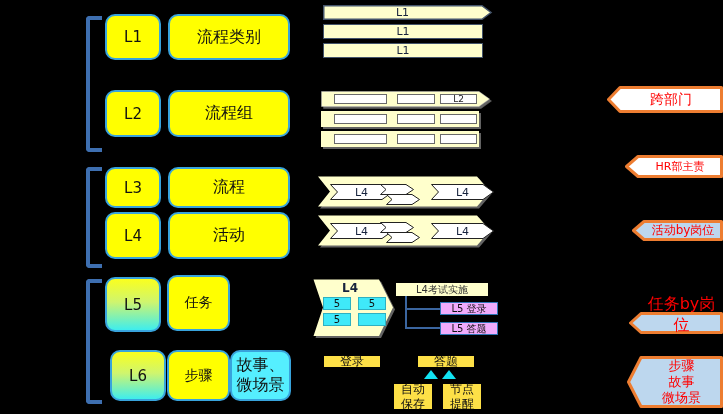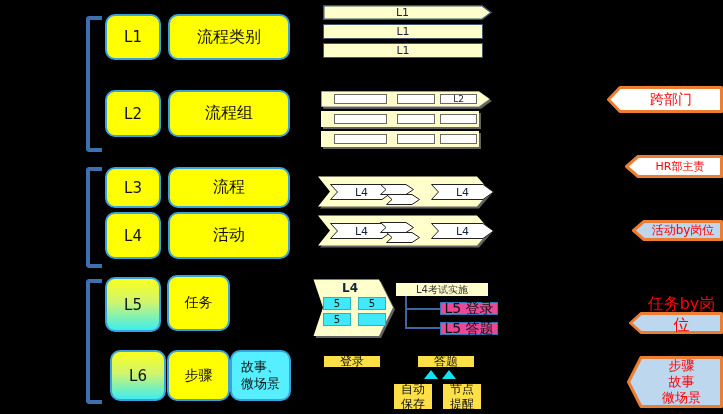--- a/index.html
+++ b/index.html
@@ -8,35 +8,35 @@
   .abs{position:absolute;}
   .bracket{border-left:4px solid #3E6FB0;border-top:4px solid #3E6FB0;border-bottom:4px solid #3E6FB0;
            border-radius:4px 0 0 4px;}
   .badge{background:#FFFF00;border:2px solid #38A3DC;border-radius:10px;color:#111;
          display:flex;align-items:center;justify-content:center;font-size:15px;}
   .grad{background:linear-gradient(180deg,#FAFF1E 0%,#CFF56E 45%,#3EEDEE 100%);}
   .namebox{background:#FFFF00;border:2px solid #38A3DC;border-radius:10px;color:#111;
            display:flex;align-items:center;justify-content:center;font-size:16px;text-align:right;}
   .cyanfill{background:#55EFFF;}
   .sm{font-size:14px;}
-  .xs{font-size:13px;line-height:1.25;}
+  .xs{font-size:16px;line-height:1.25;font-family:Liberation Mono, monospace;}
   .cream-bar{background:#FFFFCC;border:1.5px solid #44546A;box-sizing:border-box;
              display:flex;align-items:center;justify-content:center;font-size:11px;color:#17233d;}
   .l2bar{background:#FFFFCC;box-shadow:2px 2px 0 rgba(115,115,115,.85);}
   .wcell{position:absolute;background:#fff;border:1px solid #6a6a6a;box-sizing:border-box;
          display:flex;align-items:center;justify-content:center;font-size:9px;color:#222;}
   .lbl{display:flex;align-items:center;justify-content:center;color:#17233d;}
   .shadowed{filter:drop-shadow(2px 2px 0 rgba(110,110,110,.9));}
   .ccell{background:#3FE9F9;border:1px solid rgba(30,120,140,.5);box-sizing:border-box;
          display:flex;align-items:center;justify-content:center;font-size:10px;color:#111;}
   .examtitle{background:#FFFFCC;display:flex;align-items:center;justify-content:center;
              font-size:10px;color:#333;}
   .conn{background:#3B66A0;}
-  .l5child{background:#ec4899;border:1px solid #2E75B6;box-sizing:border-box;
-           display:flex;align-items:center;justify-content:center;font-size:14px;color:#111;}
+  .l5child{background:#f0abfc;border:1px solid #2E75B6;box-sizing:border-box;
+           display:flex;align-items:center;justify-content:center;font-size:10px;color:#111;}
   .l6box{background:#fde047;border:1px solid #000;box-sizing:border-box;
          display:flex;align-items:center;justify-content:center;font-size:12px;color:#111;}
   .tri-up{width:0;height:0;border-left:7px solid transparent;border-right:7px solid transparent;
           border-bottom:9px solid #12E3F2;}
   .callout-text{display:flex;align-items:center;justify-content:center;color:#FF0000;text-align:center;}
   .preline{white-space:pre-line;}
 </style>
 </head>
 <body>
 

